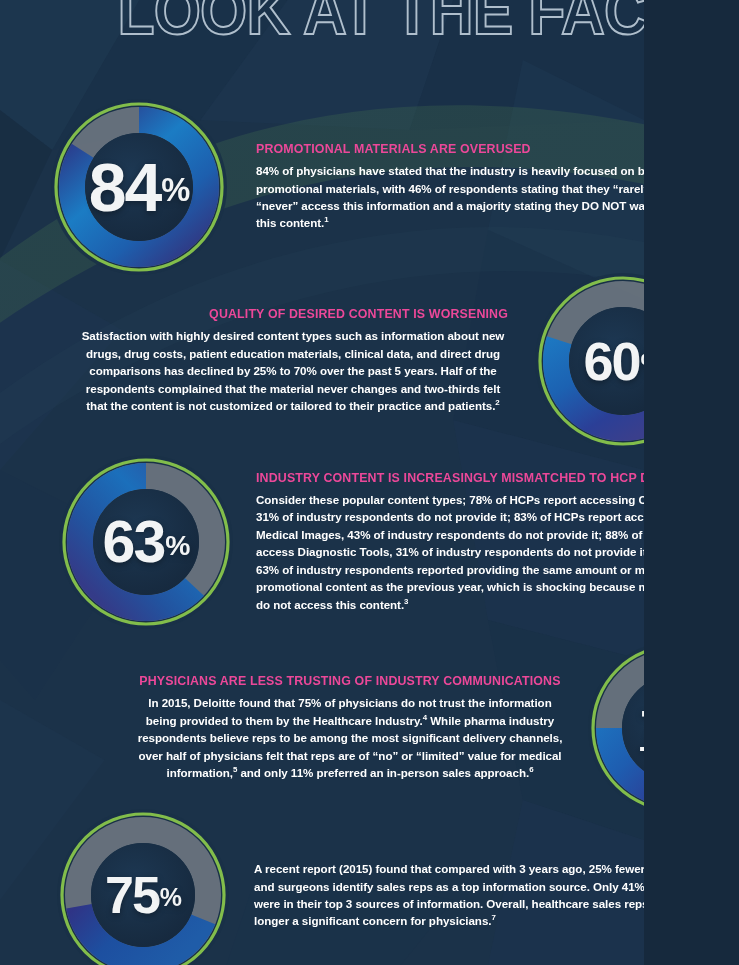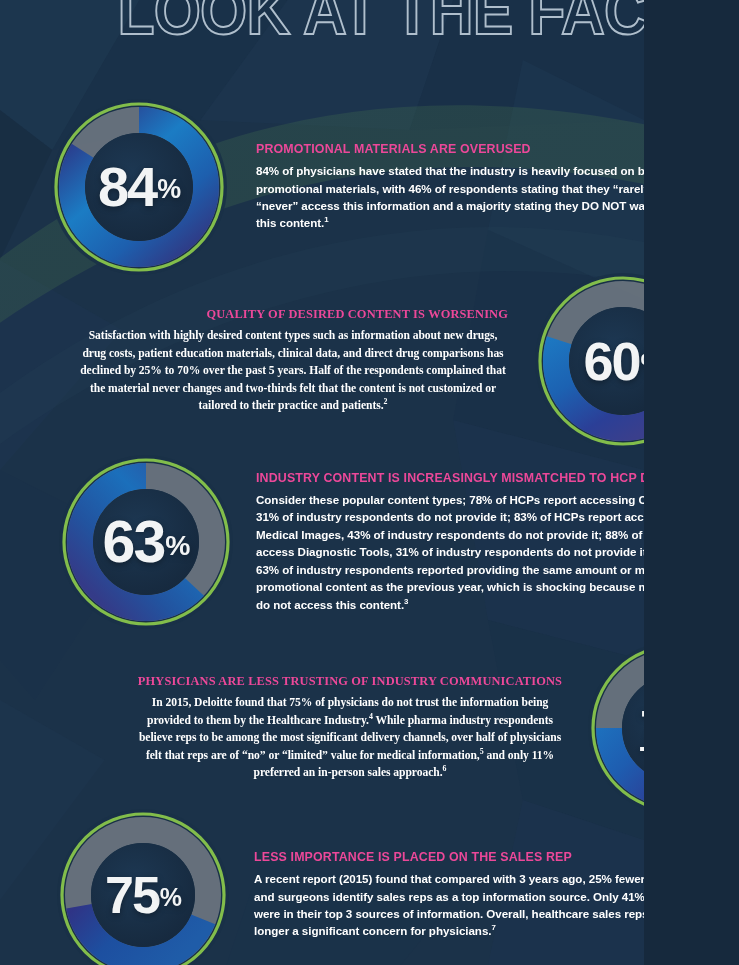--- a/index.html
+++ b/index.html
@@ -107,21 +107,21 @@
     line-height: 17.4px;
     margin: 0;
     letter-spacing: -0.05px;
   }
   .tb-body sup {
     font-size: 0.68em;
     vertical-align: super;
     line-height: 0;
   }
   .align-left  { text-align: left; }
-  .align-center-right { text-align: center; font-family: Liberation Serif, serif; }
+  .align-center-right { text-align: center; }
 </style>
 </head>
 <body>
 
 <div id="page">
 
   <div class="bg-facets">
     <svg viewBox="0 0 739 965" preserveAspectRatio="none">
       <defs>
         <linearGradient id="swoosh" x1="0" y1="0" x2="1" y2="1">
@@ -168,21 +168,21 @@
             <stop offset="0%" stop-color="#1d3853"></stop>
             <stop offset="100%" stop-color="#15273b"></stop>
           </radialGradient>
         </defs>
         <circle cx="91" cy="91" r="88" fill="#193047" opacity="0.85"></circle>
         <circle cx="91" cy="91" r="83" fill="none" stroke="#82bd4b" stroke-width="3.2"></circle>
         <circle cx="91" cy="91" r="67" fill="none" stroke="#6b7580" stroke-width="26" opacity="0.92"></circle>
         <circle cx="91" cy="91" r="67" fill="none" stroke="url(#g84)" stroke-width="26" stroke-dasharray="353.4 420.9" stroke-dashoffset="0" transform="rotate(-90 91 91)"></circle>
         <circle cx="91" cy="91" r="54" fill="url(#hole84)"></circle>
       </svg>
-      <div class="donut-label" style="font-size:56px;">
+      <div class="donut-label" style="font-size:68px;">
         <span class="pct-num">84</span>
           <span class="pct-sign">%</span>
       </div>
     </div>
     <div class="textblock align-left" style="margin-left:26px;width:420px;">
       <p class="tb-head">PROMOTIONAL MATERIALS ARE OVERUSED</p>
       <p class="tb-body"><span>84% of physicians have stated that the industry is heavily focused on branded promotional materials, with 46% of respondents stating that they “rarely” or “never” access this information and a majority stating they DO NOT want more of this content.</span><sup>1</sup></p>
     </div>
   </div>
 
@@ -302,18 +302,17 @@
         <circle cx="89" cy="89" r="65" fill="none" stroke="#6b7580" stroke-width="26" opacity="0.92"></circle>
         <circle cx="89" cy="89" r="65" fill="none" stroke="url(#g41)" stroke-width="26" stroke-dasharray="167.5 240.9" stroke-dashoffset="0" transform="rotate(-10 89 89) scale(-1,1) translate(-178,0)"></circle>
         <circle cx="89" cy="89" r="52" fill="url(#hole41)"></circle>
       </svg>
       <div class="donut-label" style="font-size:52px;">
         <span class="pct-num">75</span>
           <span class="pct-sign">%</span>
       </div>
     </div>
     <div class="textblock align-left" style="margin-left:22px;width:420px;">
-      <p class="tb-head">LESS IMPORTANCE IS PLACED ON THE SALES REP</p>
       <p class="tb-body"><span>A recent report (2015) found that compared with 3 years ago, 25% fewer physicians and surgeons identify sales reps as a top information source. Only 41% stated they were in their top 3 sources of information. Overall, healthcare sales reps are no longer a significant concern for physicians.</span><sup>7</sup></p>
     </div>
   </div>
 
 </div>
 
 </body></html>

